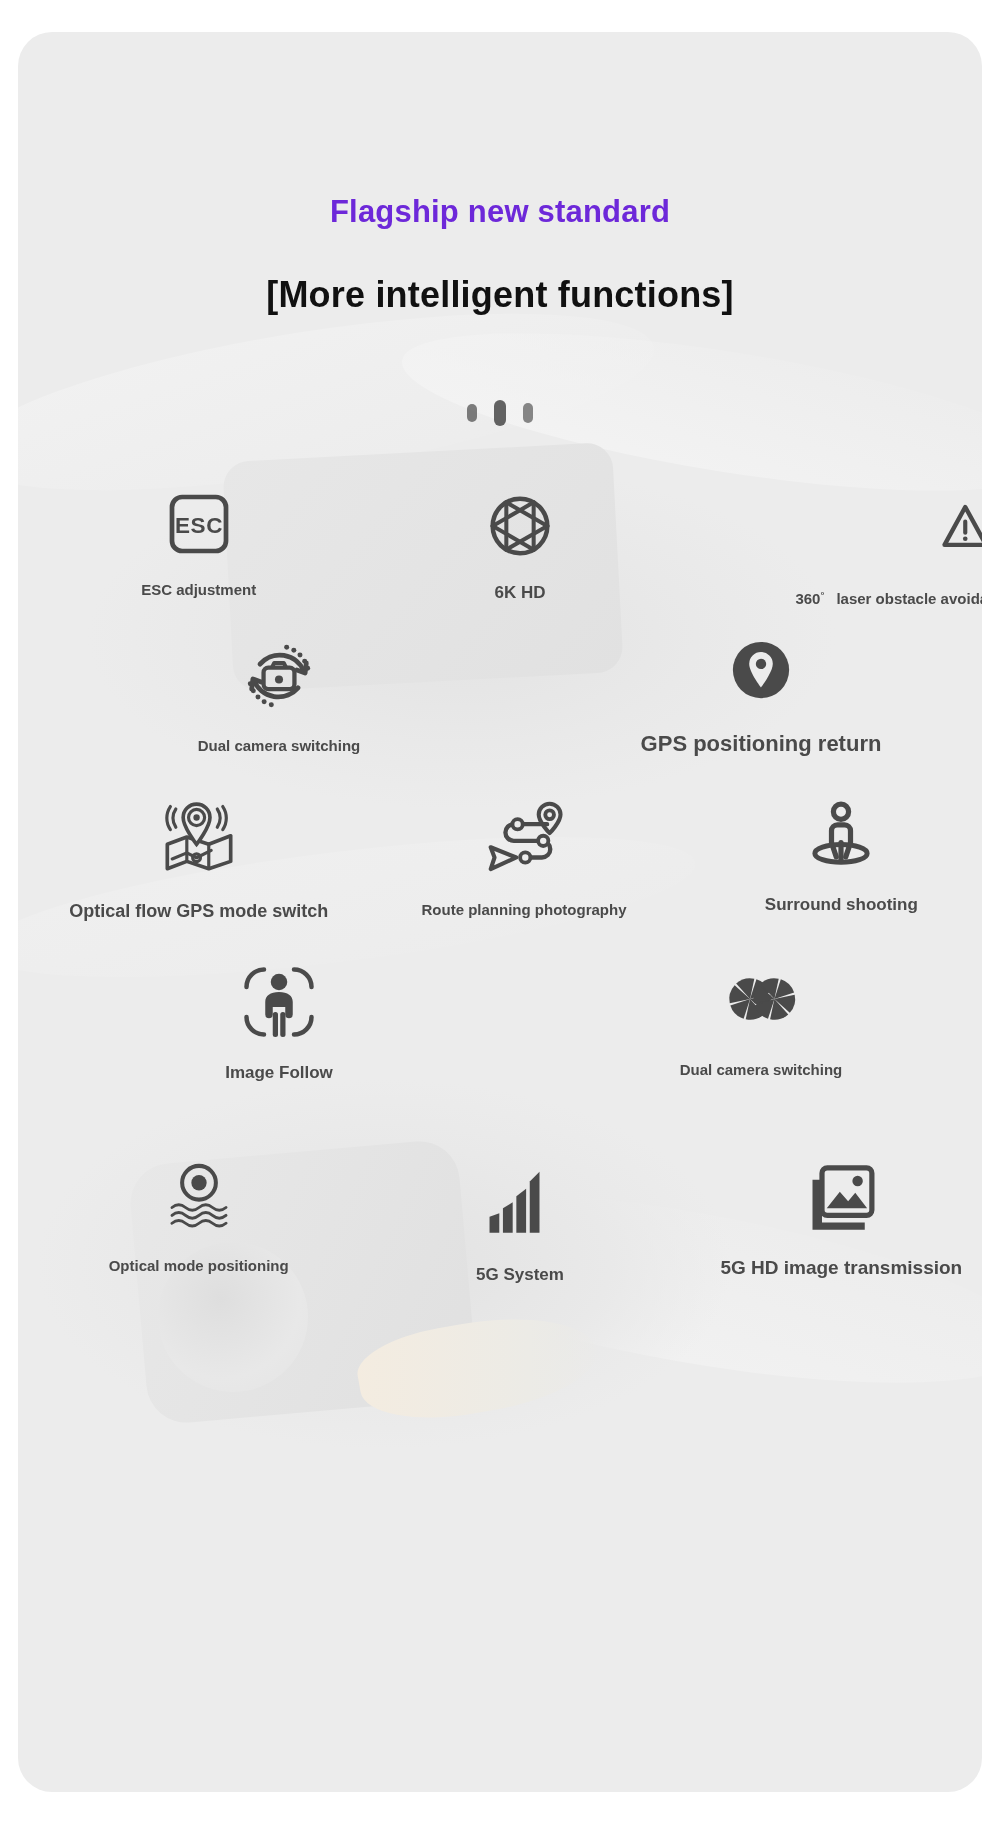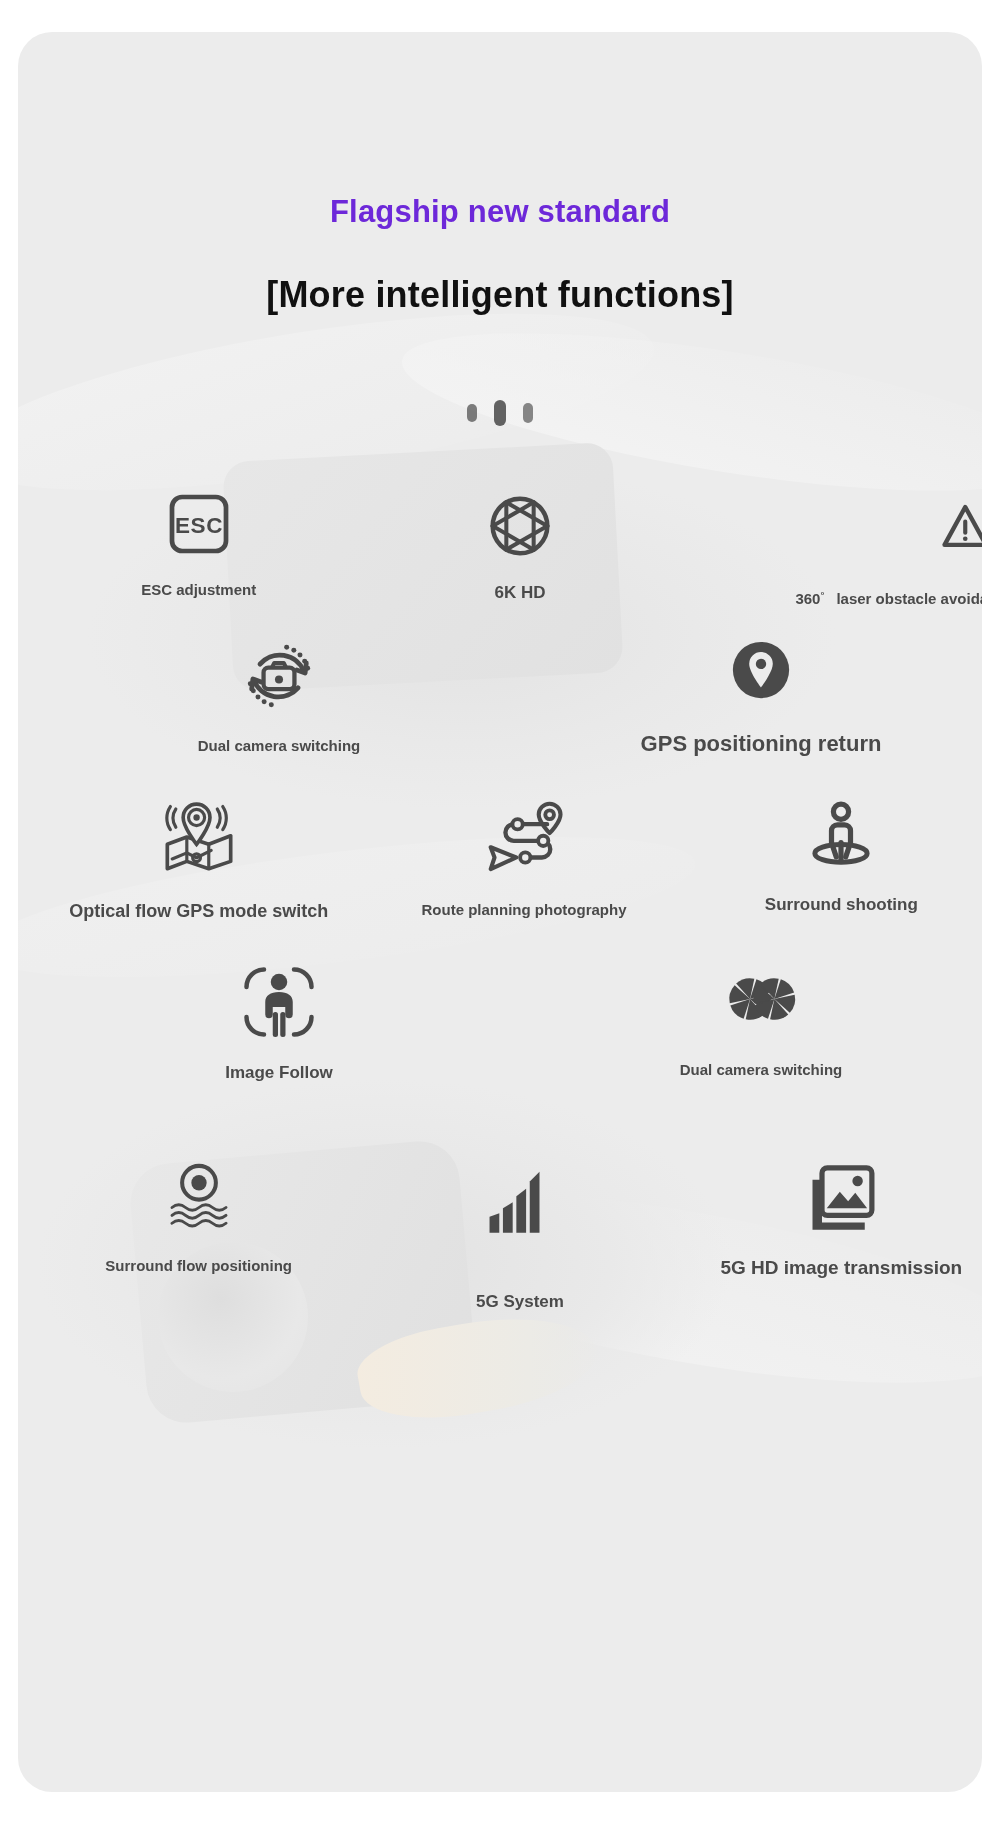--- a/index.html
+++ b/index.html
@@ -270,23 +270,23 @@
           <div class="cell" style="transform: translate(0px, 0px);">
             <div class="ico" style="height: 72px;">
               <svg width="72" height="72" viewBox="0 0 64 64">
     <circle cx="32" cy="22" r="15" fill="none" stroke="#4a4a4a" stroke-width="3.6"></circle>
     <circle cx="32" cy="22" r="6.8" fill="#4a4a4a"></circle>
     <path d="M8 44 q6 -5 12 0 t12 0 t12 0 t12 0" fill="none" stroke="#4a4a4a" stroke-width="2.6" stroke-linecap="round"></path>
     <path d="M8 51 q6 -5 12 0 t12 0 t12 0 t12 0" fill="none" stroke="#4a4a4a" stroke-width="2.6" stroke-linecap="round"></path>
     <path d="M8 58 q6 -5 12 0 t12 0 t12 0 t12 0" fill="none" stroke="#4a4a4a" stroke-width="2.6" stroke-linecap="round"></path>
               </svg>
             </div>
-            <div class="lbl" style="font-size: 15px; margin-top: 28px;">Surround flow positioning</div>
-          </div>
-          <div class="cell" style="transform: translate(0px, 4px); justify-content: space-between;">
+            <div class="lbl" style="font-size: 15px; margin-top: 28px;">Optical mode positioning</div>
+          </div>
+          <div class="cell" style="transform: translate(0px, 4px);">
             <div class="ico" style="height: 78px;">
               <svg width="78" height="78" viewBox="0 0 64 64">
     <path d="M7 58 L7 45 L15 42 L15 58 Z" fill="#4a4a4a"></path>
     <path d="M18 58 L18 38 L26 33 L26 58 Z" fill="#4a4a4a"></path>
     <path d="M29 58 L29 28 L37 22 L37 58 Z" fill="#4a4a4a"></path>
     <path d="M40 58 L40 16 L48 8 L48 58 Z" fill="#4a4a4a"></path>
               </svg>
             </div>
             <div class="lbl" style="font-size: 17px; margin-top: 26px;">5G System</div>
           </div>

